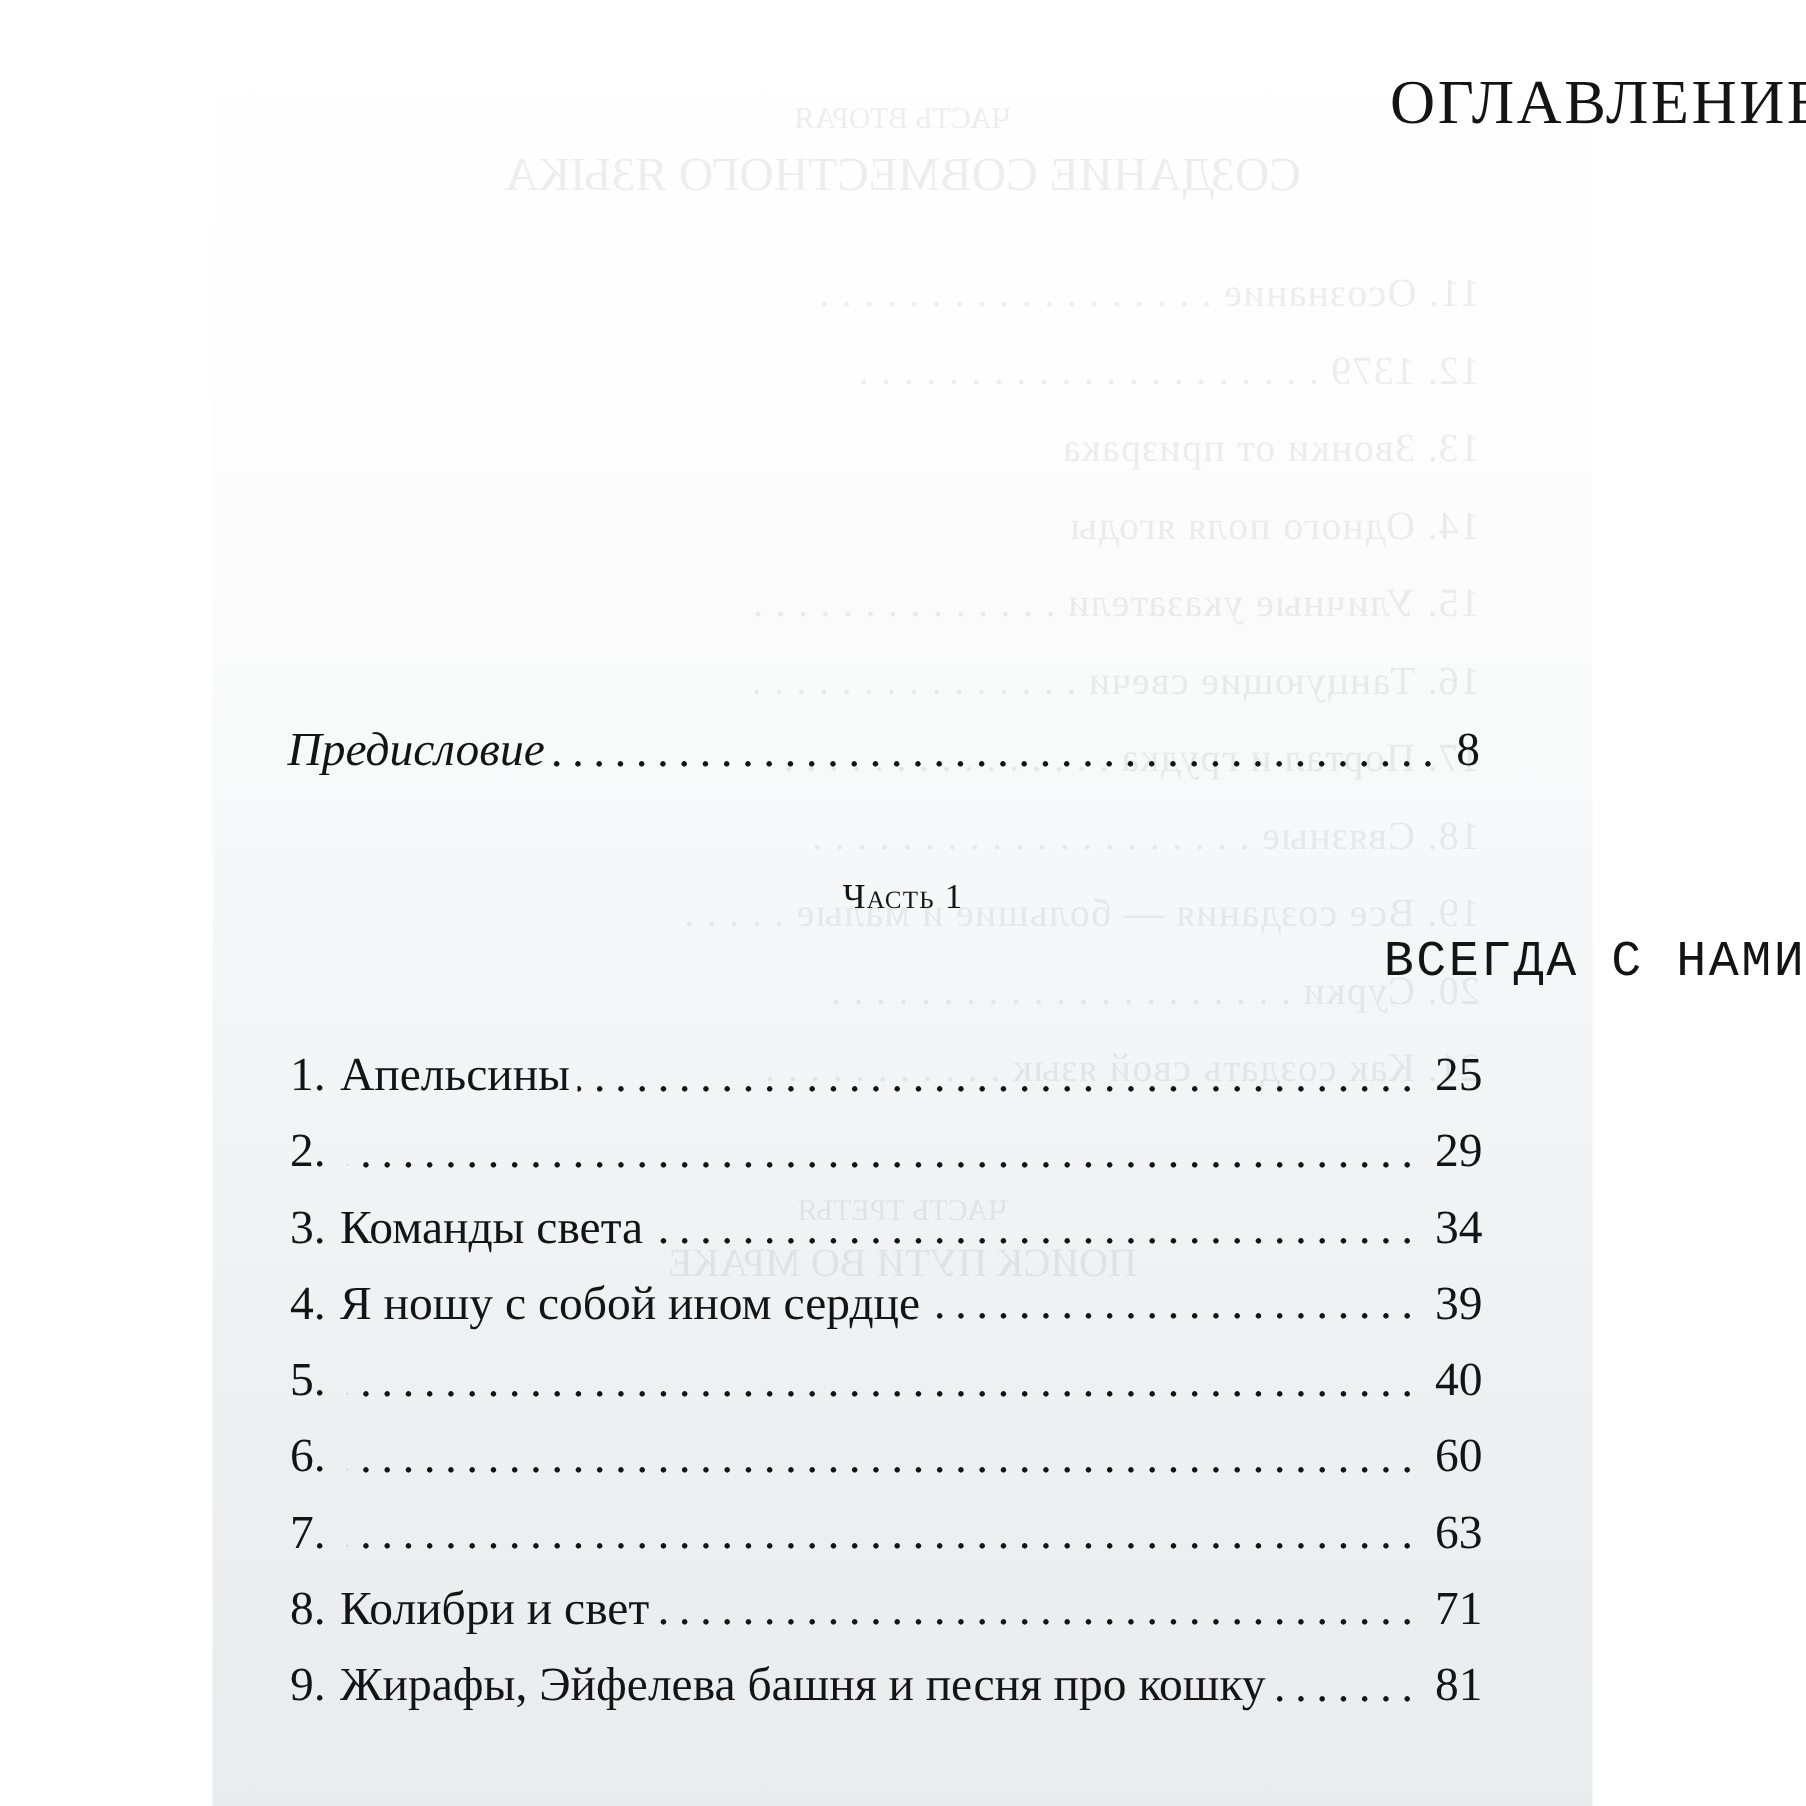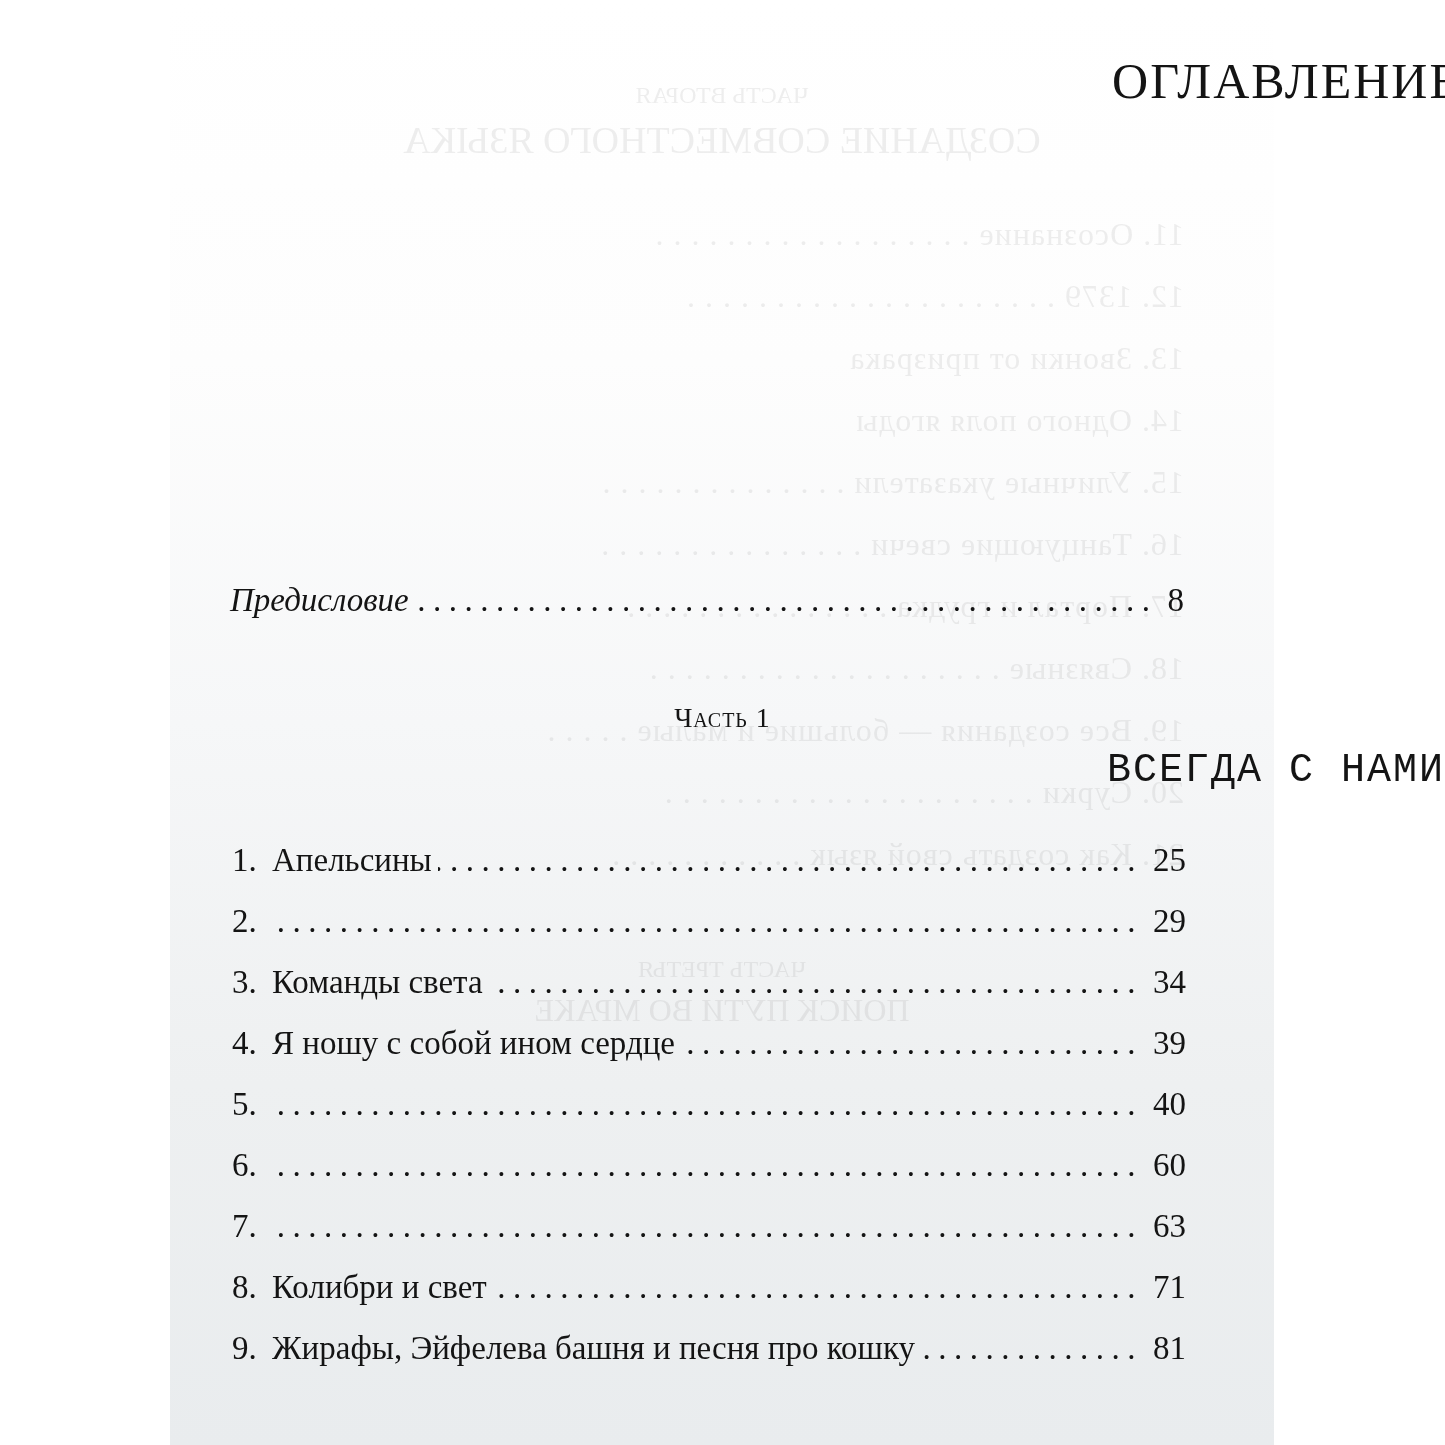--- a/index.html
+++ b/index.html
@@ -63,21 +63,21 @@
     margin: 17px;
   }
 
   .row {
     position: absolute;
     left: 232px;
     width: 954px;
     height: 44px;
     display: flex;
     align-items: baseline;
-    font-size: 33px;
+    font-size: 38px;
     line-height: 44px;
   }
   .row .num {
     width: 40px;
     flex: 0 0 auto;
     white-space: nowrap;
   }
   .row .label {
     flex: 0 0 auto;
     white-space: nowrap;

